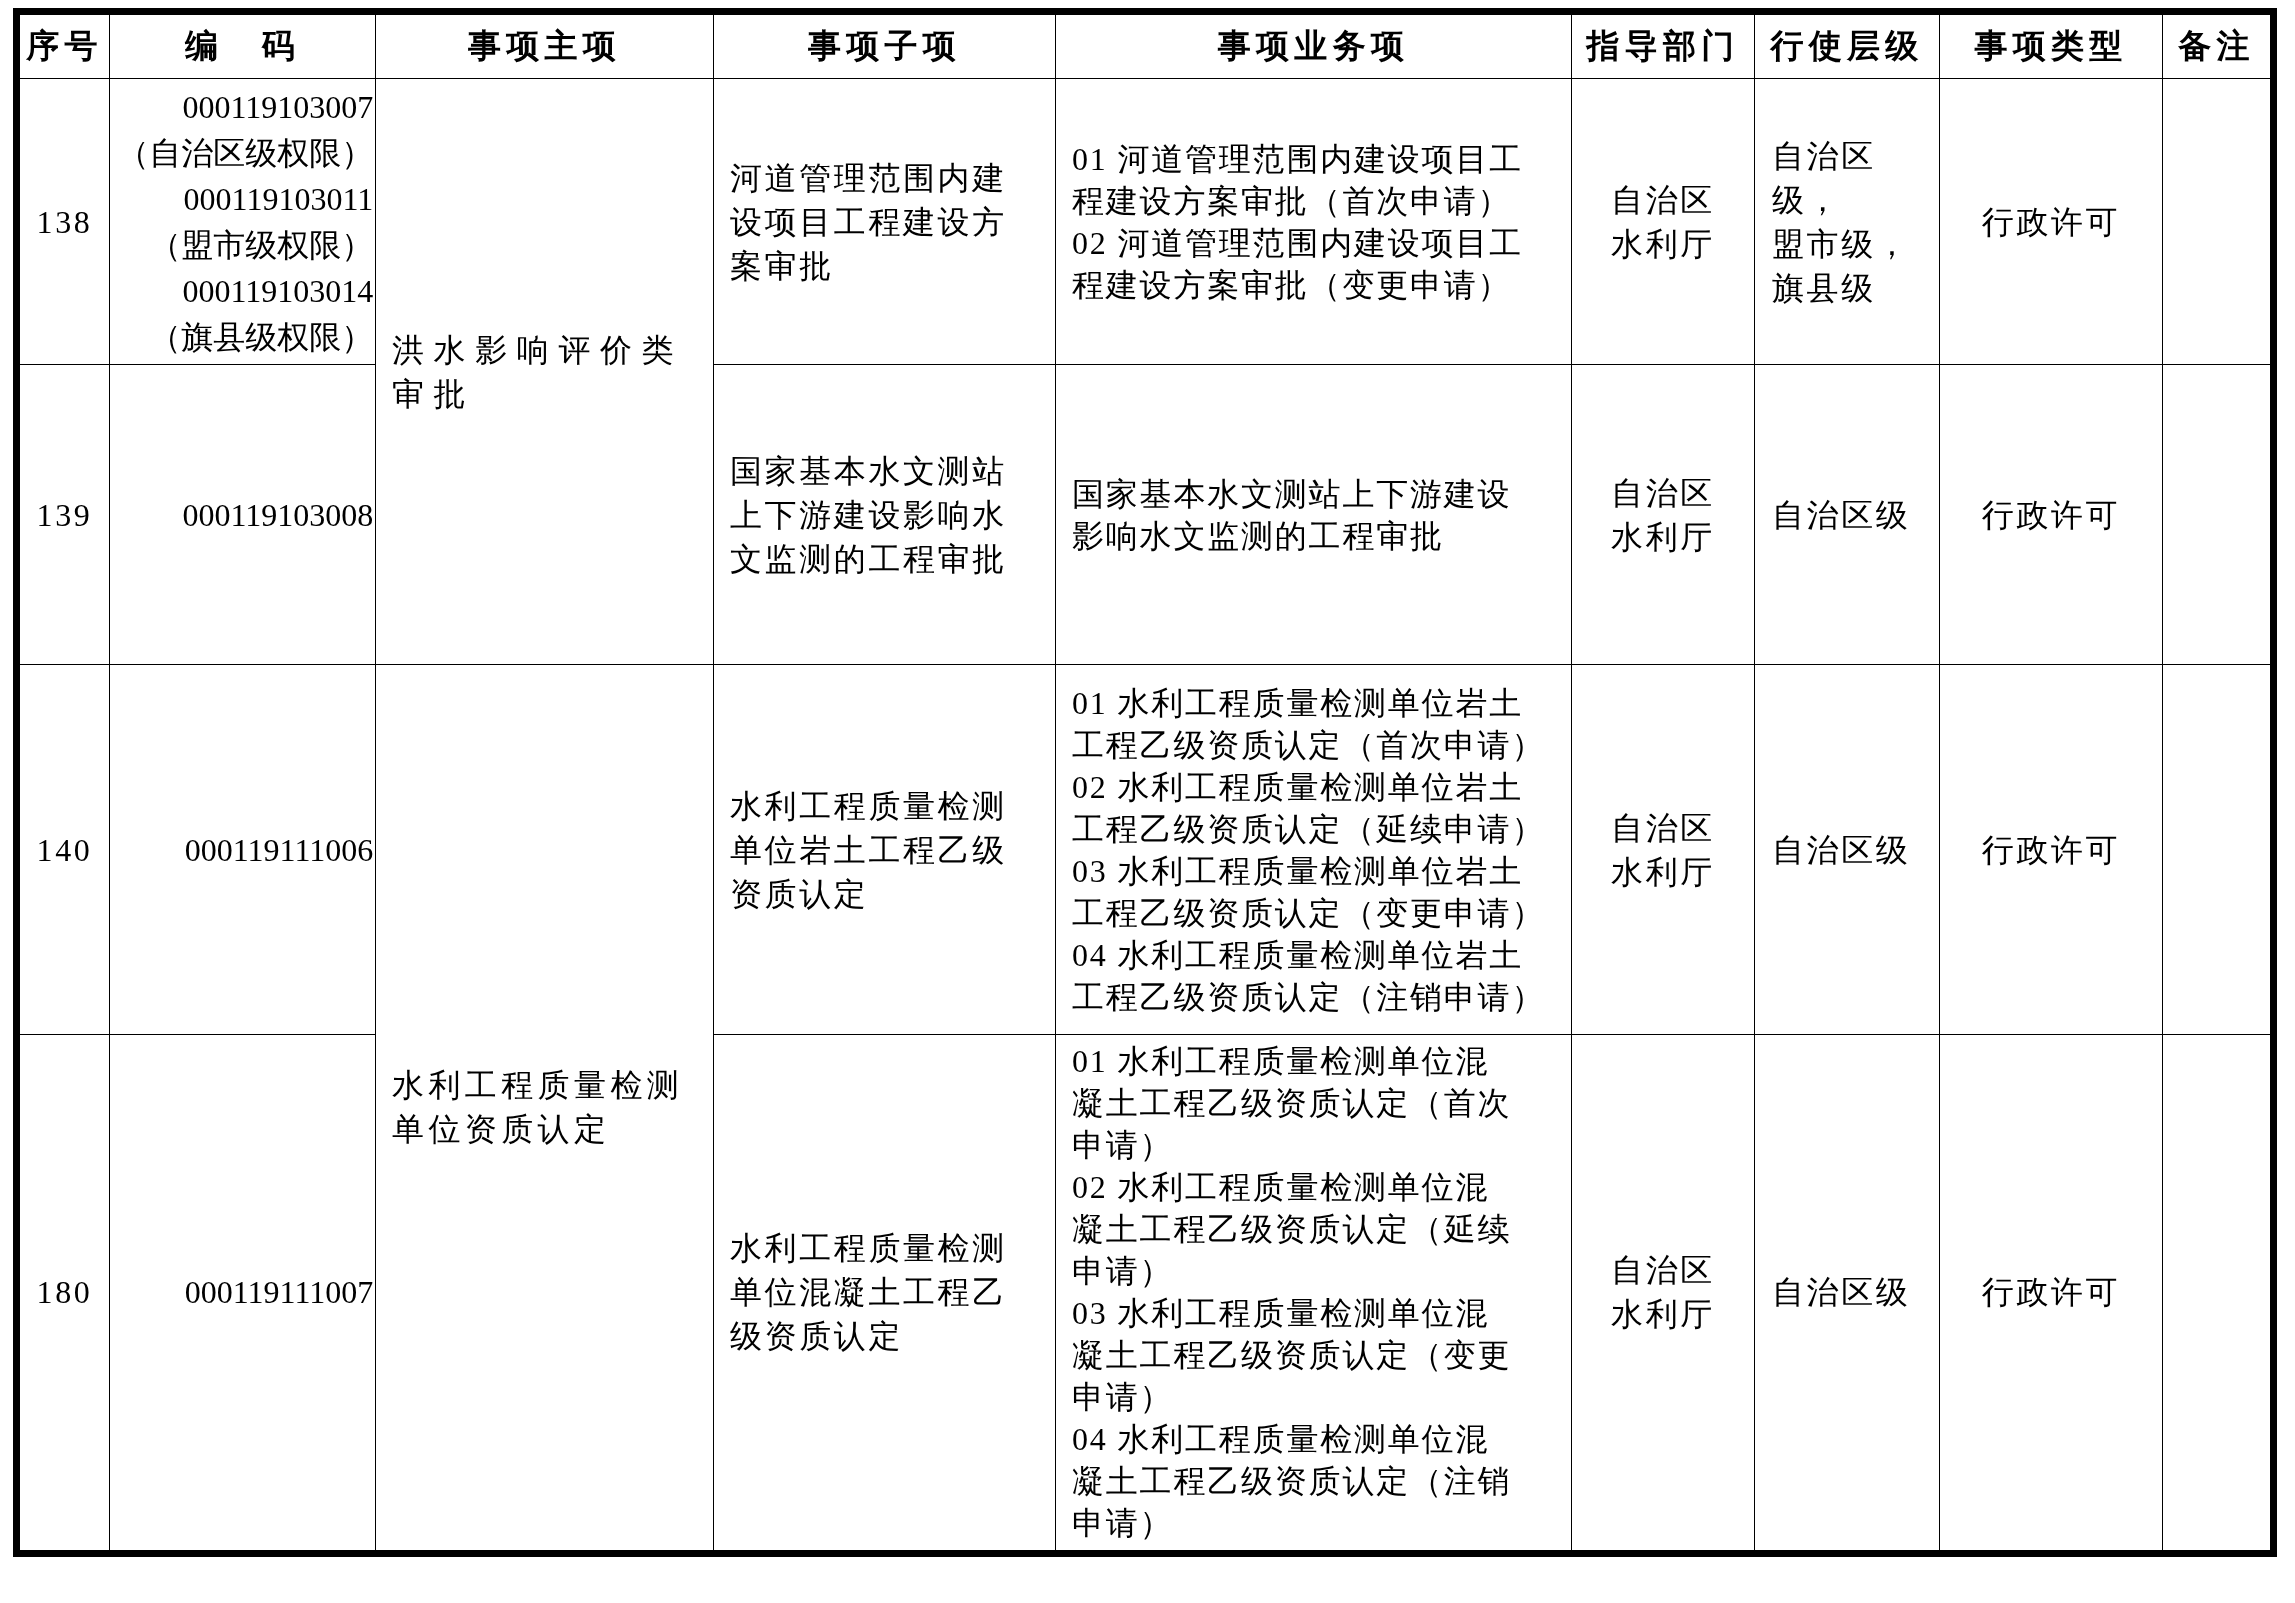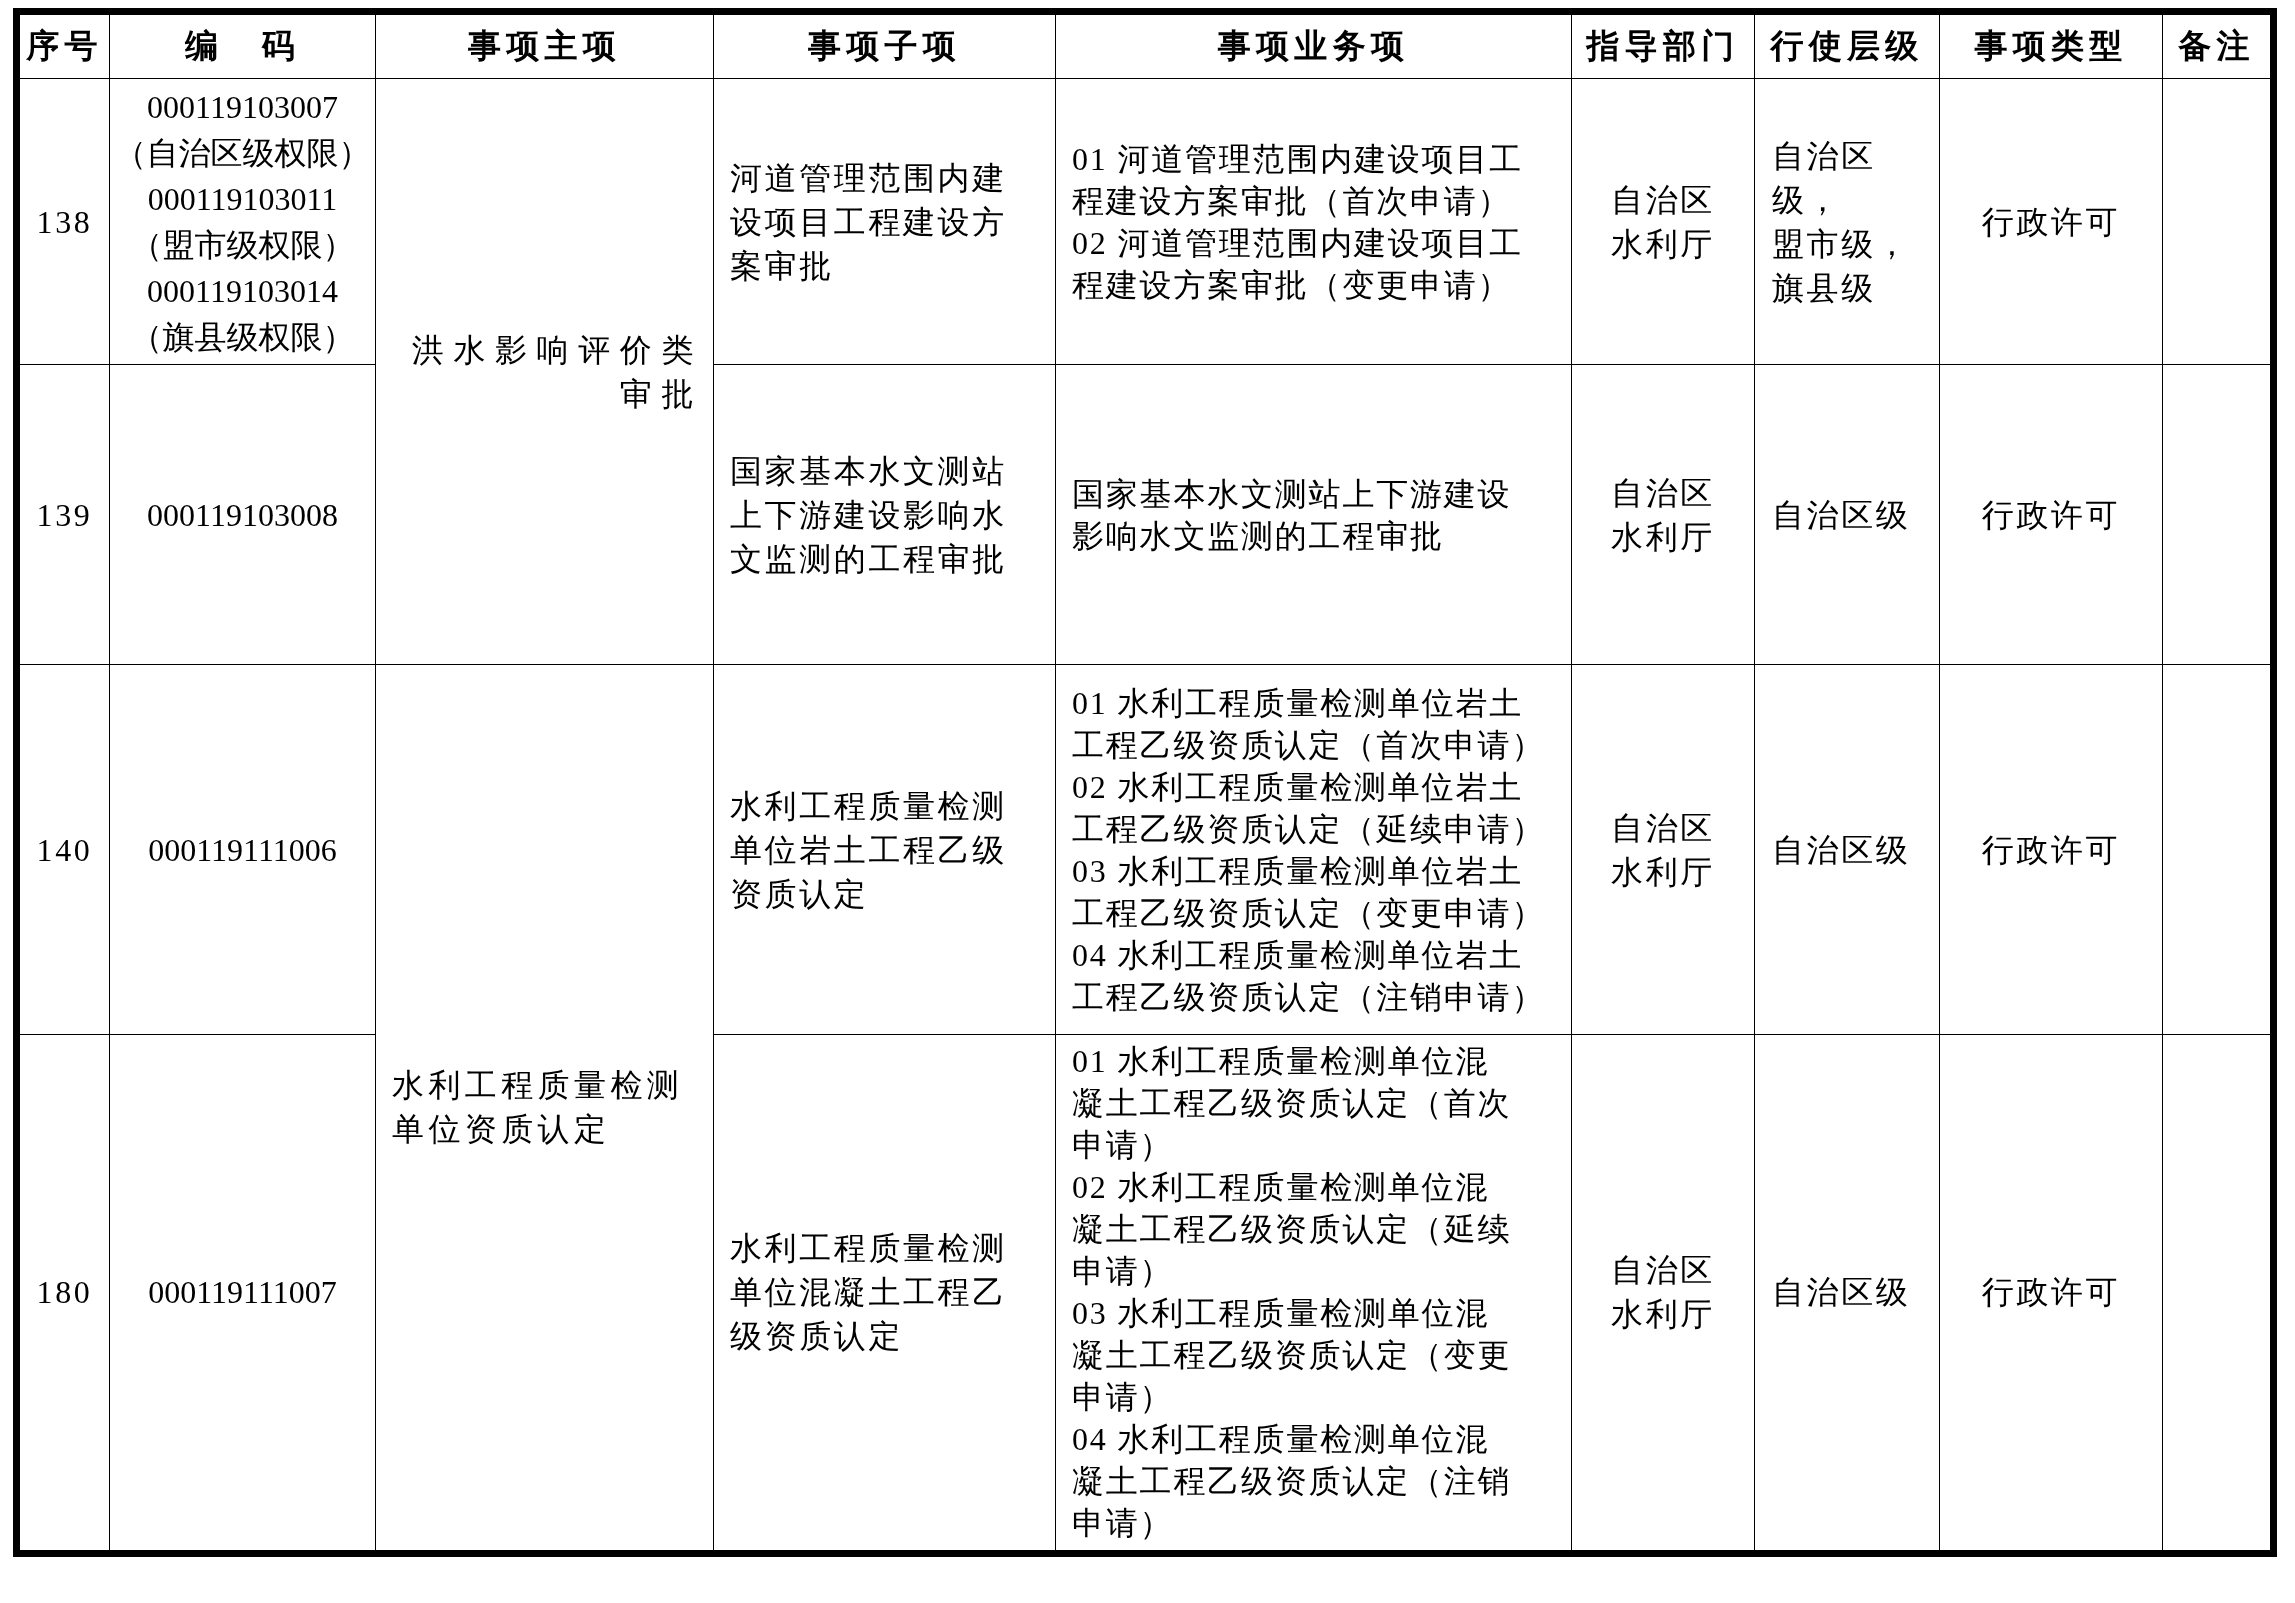--- a/index.html
+++ b/index.html
@@ -31,24 +31,24 @@
     white-space:pre-line;
   }
   td {
     font-size:32px;
     line-height:44px;
     letter-spacing:2.6px;
     white-space:pre-line;
     padding:5.3px 8.8px;
   }
   td.center { text-align:center; }
-  td.code   { text-align:center; letter-spacing:0; padding:1.8px; line-height:46px; }
+  td.code   { text-align:right; letter-spacing:0; padding:1.8px; line-height:46px; }
   td.sub    { text-align:left; padding-left:16px; padding-right:21px; }
   td.biz    { text-align:left; letter-spacing:1.8px; line-height:42px; padding-left:16px; padding-right:3.5px;margin-top:12px; }
-  td.main-a { text-align:right; letter-spacing:9.6px; padding-left:16px; padding-right:10px; }
+  td.main-a { text-align:left; letter-spacing:9.6px; padding-left:16px; padding-right:10px; }
   td.main-b { text-align:left; letter-spacing:4.4px;  padding-left:16px; padding-right:5.3px; }
   td.level  { padding:17px; }
 </style>
 </head>
 <body>
 
 <div class="page">
   <table class="doc">
     <colgroup>
       <col style="width:93px">

